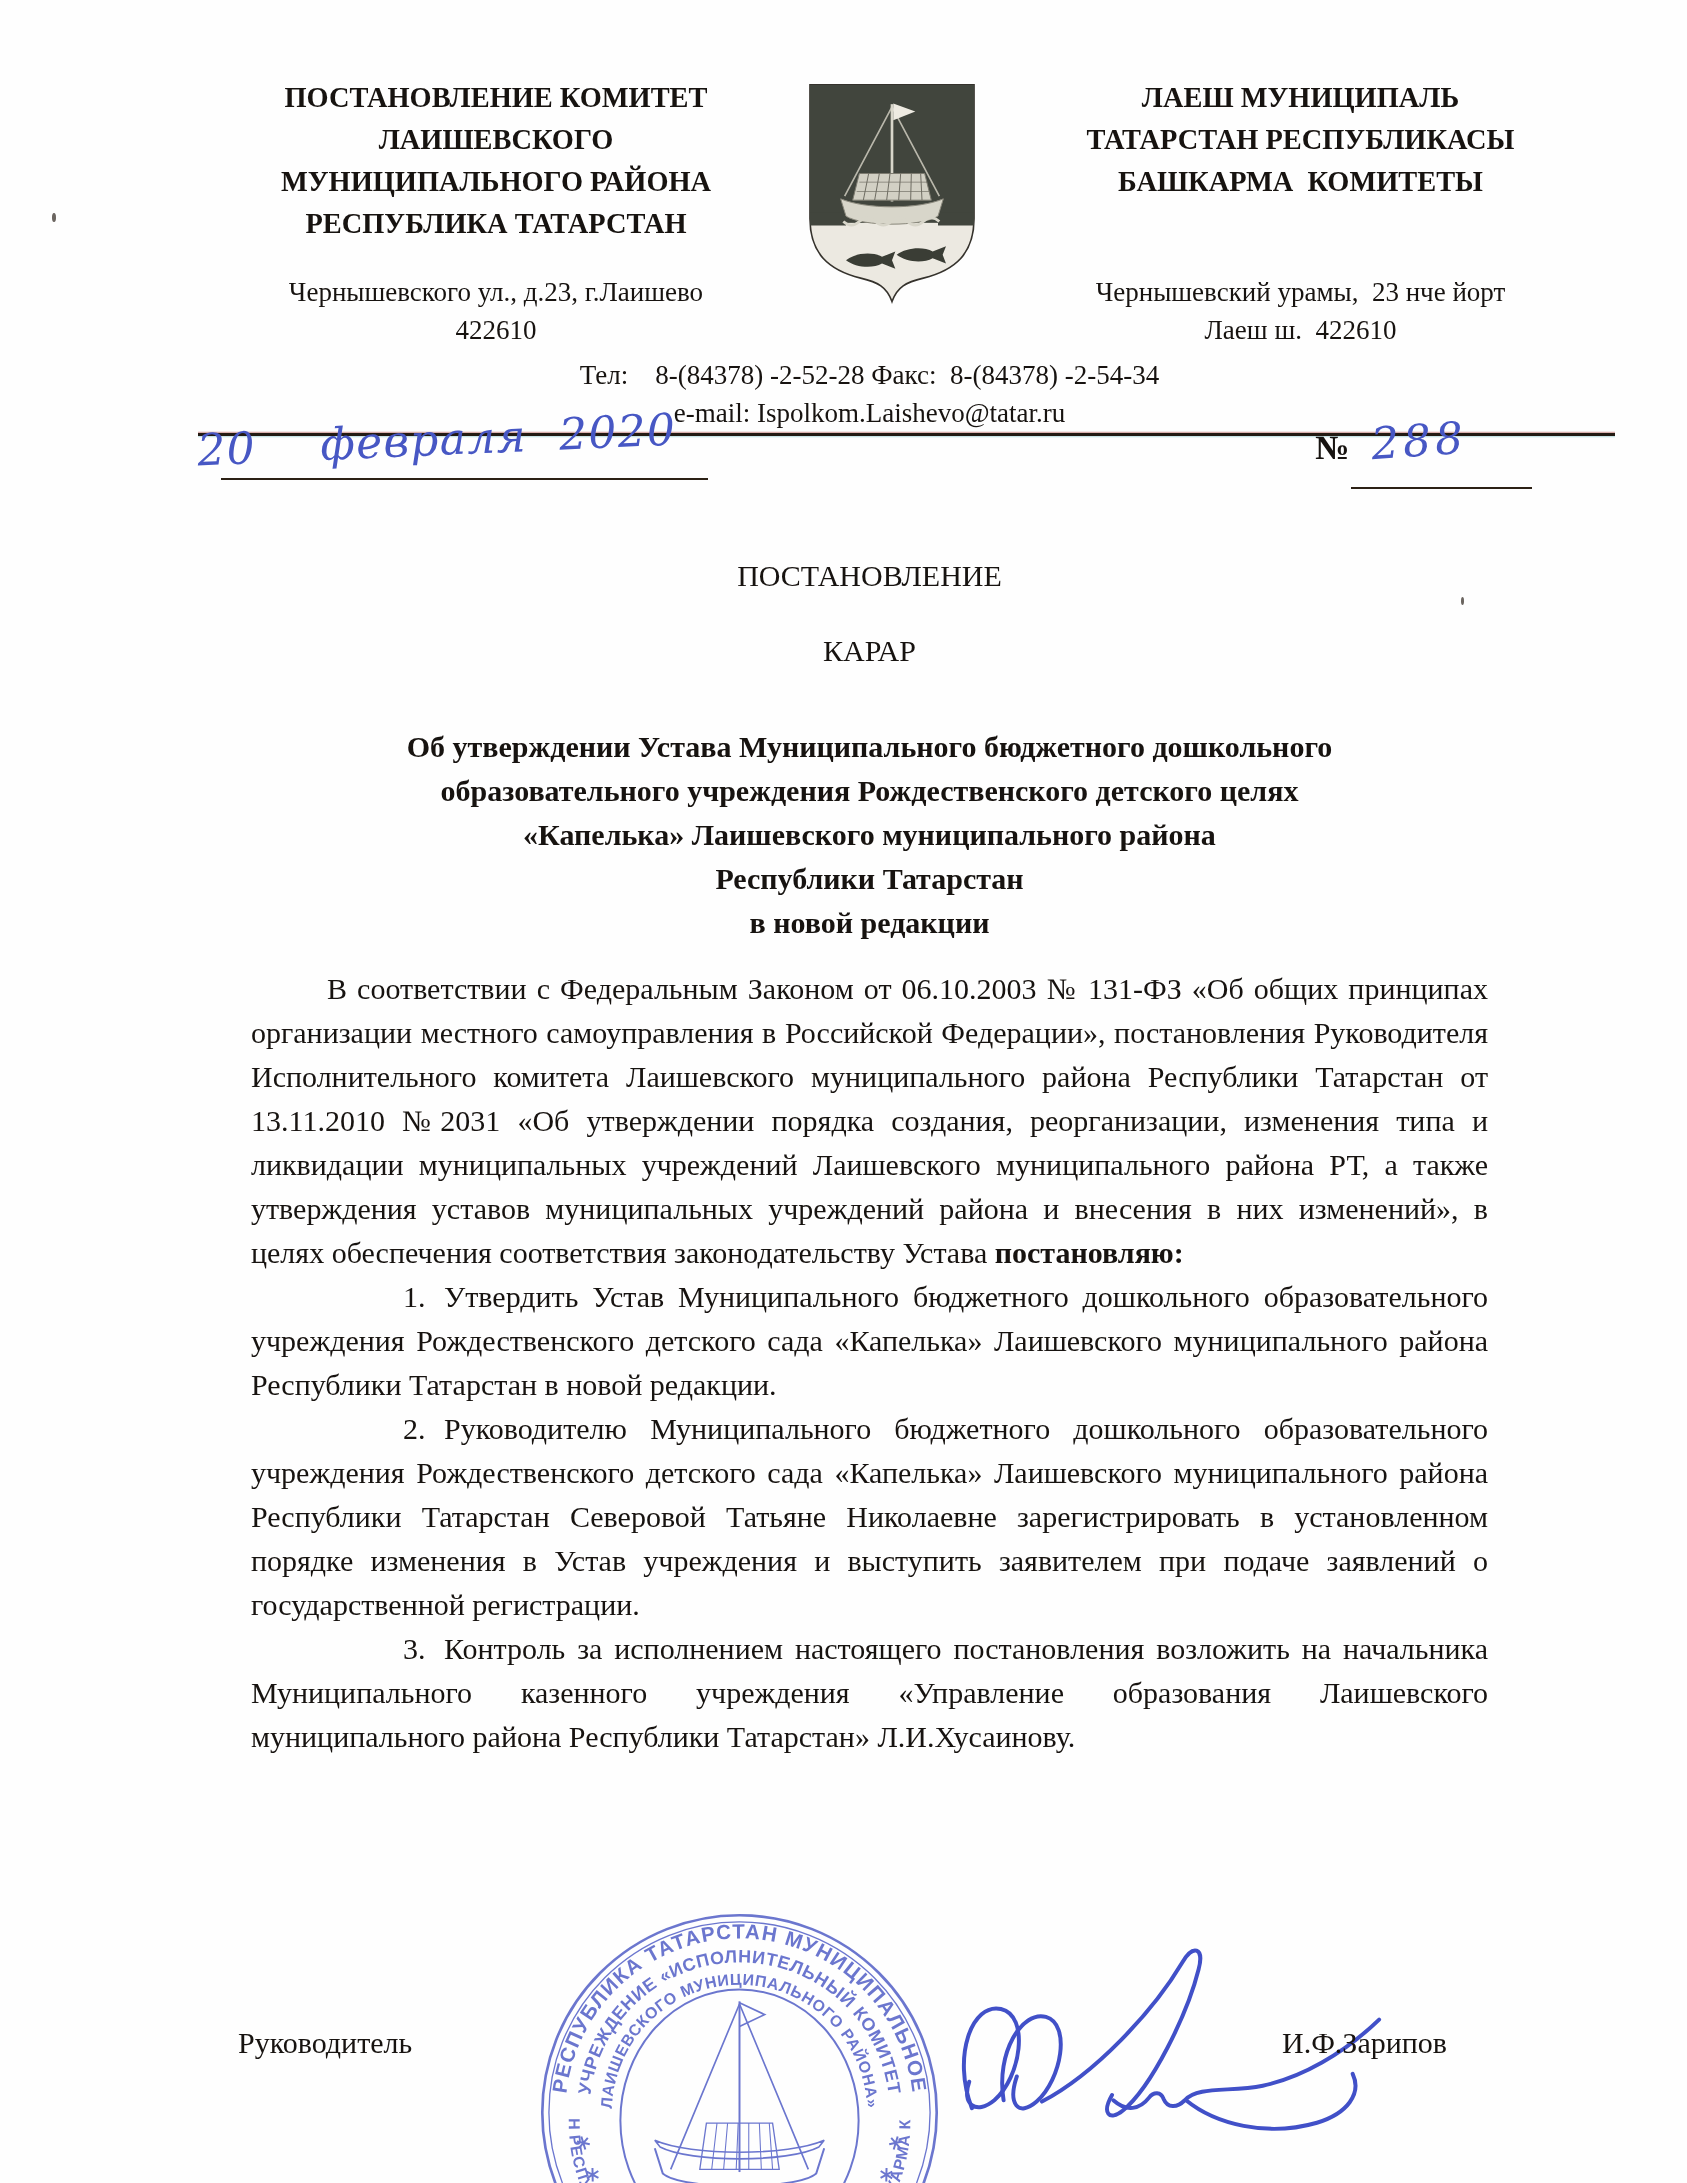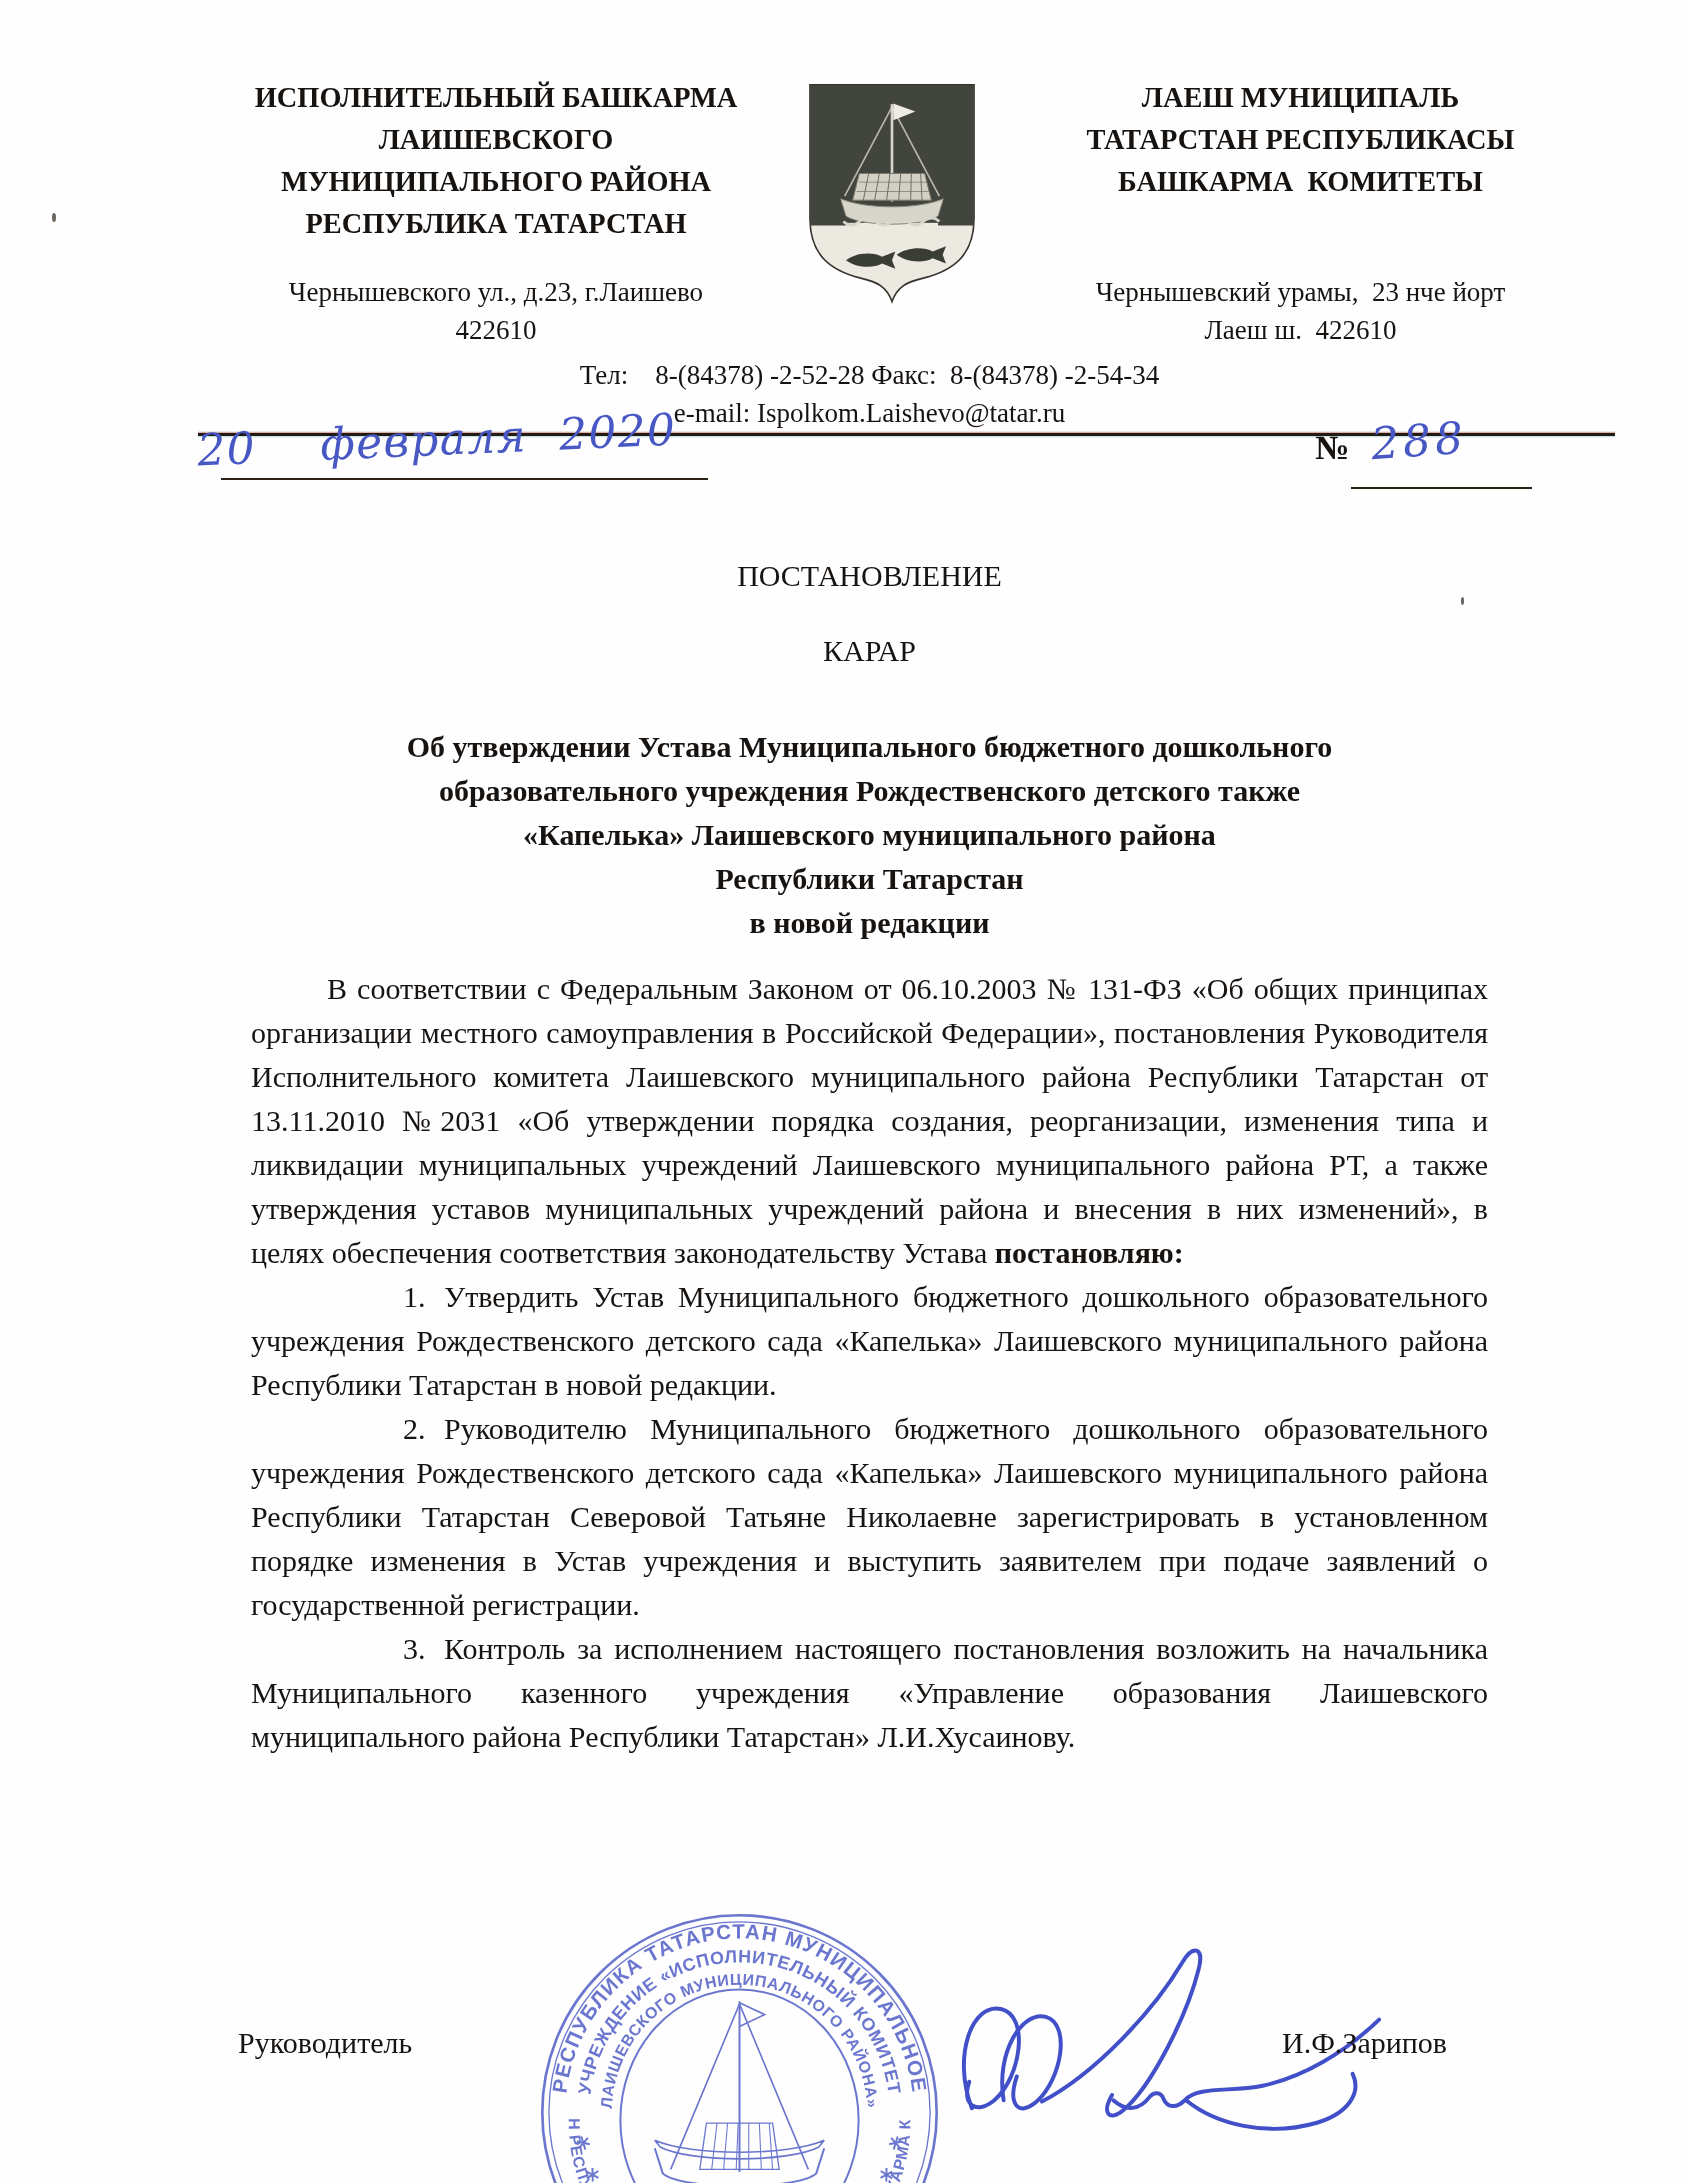--- a/index.html
+++ b/index.html
@@ -48,21 +48,21 @@
   .stamp{position:absolute;left:537px;top:1910px;width:405px;height:405px;opacity:.92;}
   .autograph{position:absolute;left:920px;top:1931px;width:470px;height:238px;}
   .speck{position:absolute;background:#6b6560;border-radius:50%;}
 </style>
 </head>
 <body>
 
 <div class="page">
 
   <div class="org org-left">
-    <div class="ln">ИСПОЛНИТЕЛЬНЫЙ БАШКАРМА</div>
+    <div class="ln">ПОСТАНОВЛЕНИЕ КОМИТЕТ</div>
     <div class="ln">ЛАИШЕВСКОГО</div>
     <div class="ln">МУНИЦИПАЛЬНОГО РАЙОНА</div>
     <div class="ln">РЕСПУБЛИКА ТАТАРСТАН</div>
   </div>
 
   <div class="emblem">
     <svg viewBox="0 0 258 336" width="172" height="225" xmlns="http://www.w3.org/2000/svg">
       <defs>
         <clipPath id="shieldClip">
           <path d="M6,5 H252 V206 C252,258 224,283 176,295 C150,301 137,308 129,330 C121,308 108,301 82,295 C34,283 6,258 6,206 Z"></path>
@@ -119,21 +119,21 @@
   <div class="date-underline"></div>
   <div class="num-label">№</div>
   <div class="hand hand-num">288</div>
   <div class="num-underline"></div>
 
   <div class="doc-type doc-type-ru">ПОСТАНОВЛЕНИЕ</div>
   <div class="doc-type doc-type-tat">КАРАР</div>
 
   <div class="doc-title">
     <span class="ln">Об утверждении Устава Муниципального бюджетного дошкольного</span>
-    <span class="ln">образовательного учреждения Рождественского детского также</span>
+    <span class="ln">образовательного учреждения Рождественского детского целях</span>
     <span class="ln">«Капелька» Лаишевского муниципального района</span>
     <span class="ln">Республики Татарстан</span>
     <span class="ln">в новой редакции</span>
   </div>
 
   <div class="body-text">
     <p><span>В соответствии с Федеральным Законом от 06.10.2003 № 131-ФЗ «Об общих принципах организации местного самоуправления в Российской Федерации», постановления Руководителя Исполнительного комитета Лаишевского муниципального района Республики Татарстан от 13.11.2010 №2031 «Об утверждении порядка создания, реорганизации, изменения типа и ликвидации муниципальных учреждений Лаишевского муниципального района РТ, а также утверждения уставов муниципальных учреждений района и внесения в них изменений», в целях обеспечения соответствия законодательству Устава </span><b>постановляю:</b></p>
     <p><span class="item-num">1.</span><span>Утвердить Устав Муниципального бюджетного дошкольного образовательного учреждения Рождественского детского сада «Капелька» Лаишевского муниципального района Республики Татарстан в новой редакции.</span></p>
     <p><span class="item-num">2.</span><span>Руководителю Муниципального бюджетного дошкольного образовательного учреждения Рождественского детского сада «Капелька» Лаишевского муниципального района Республики Татарстан Северовой Татьяне Николаевне зарегистрировать в установленном порядке изменения в Устав учреждения и выступить заявителем при подаче заявлений о государственной регистрации.</span></p>
     <p><span class="item-num">3.</span><span>Контроль за исполнением настоящего постановления возложить на начальника Муниципального казенного учреждения «Управление образования Лаишевского муниципального района Республики Татарстан» Л.И.Хусаинову.</span></p>

